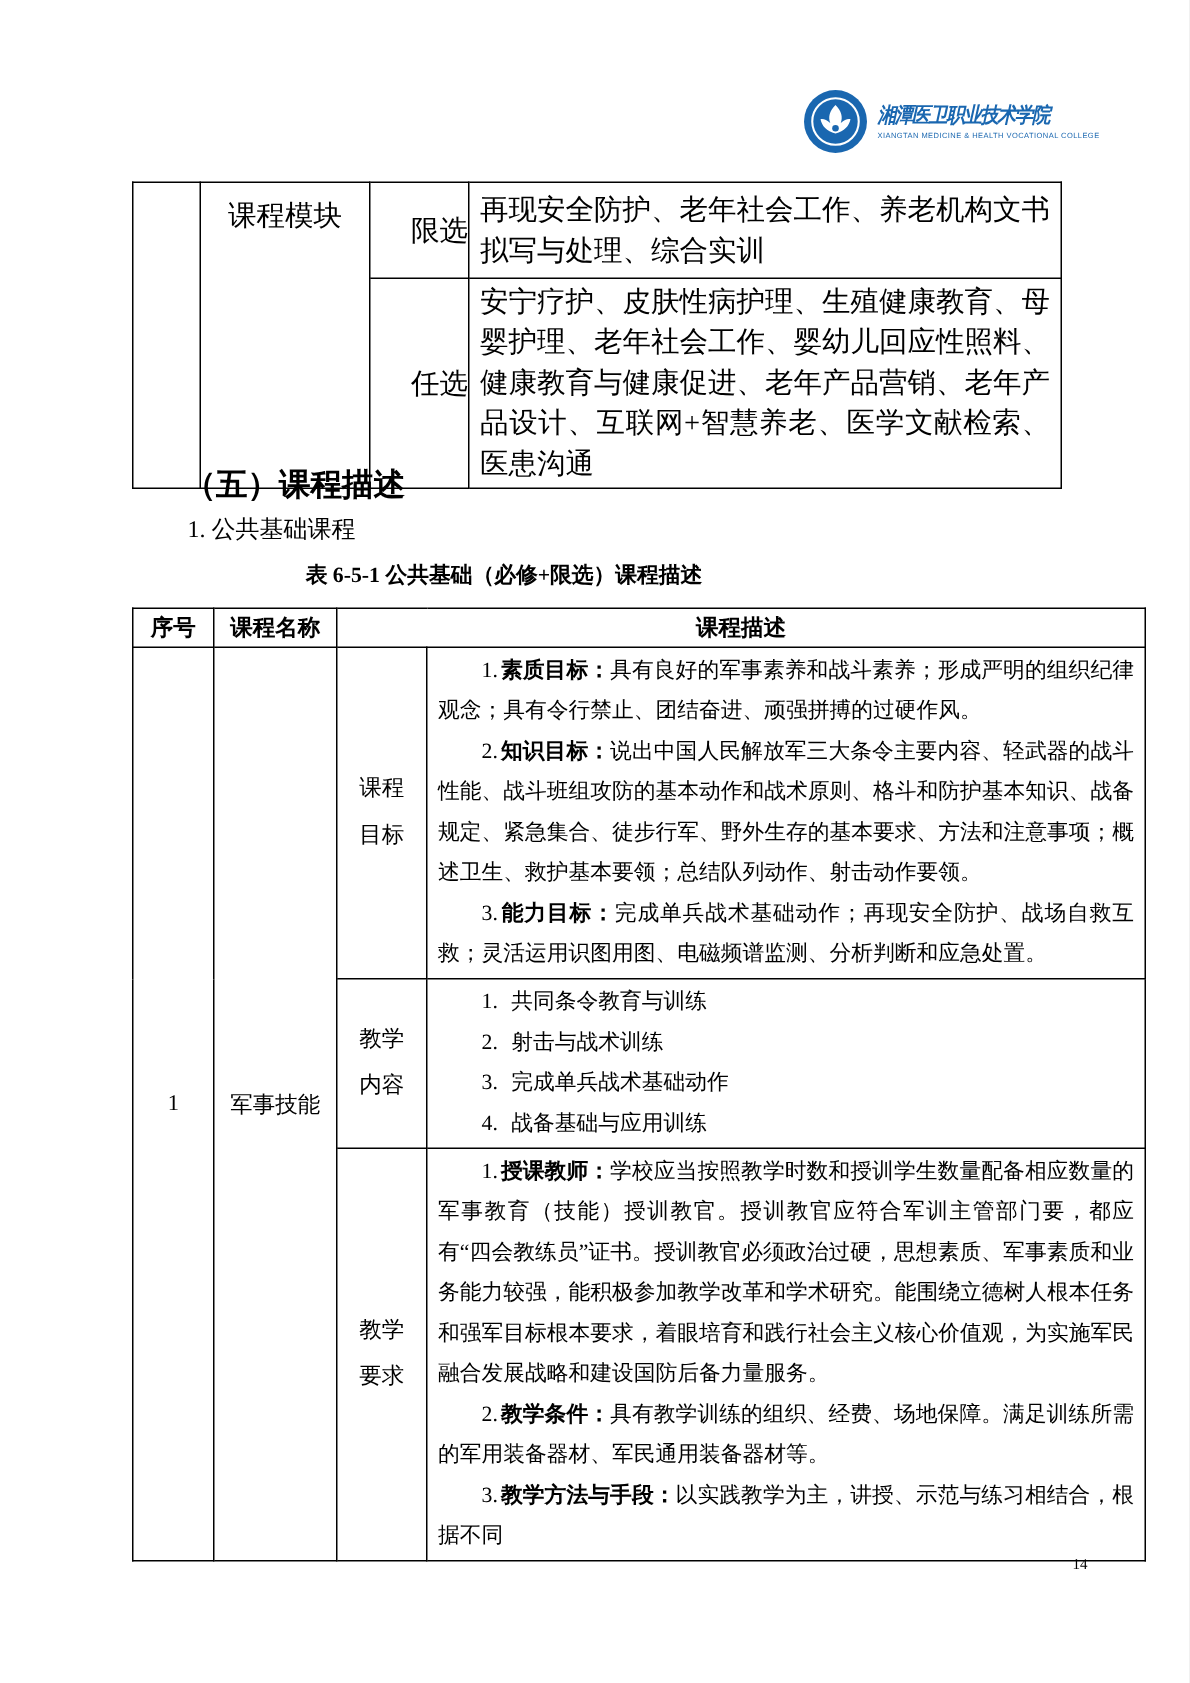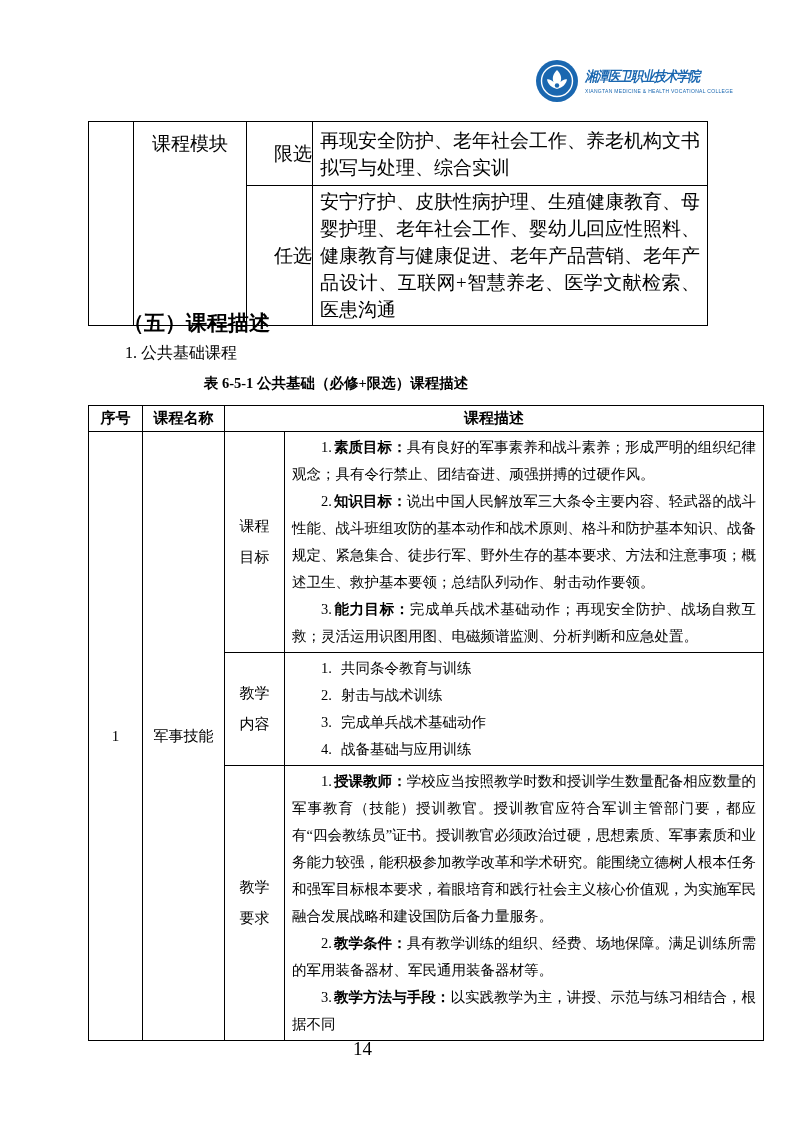--- a/index.html
+++ b/index.html
@@ -51,21 +51,21 @@
   .main-table .c-sublabel { text-align:center; vertical-align:middle; }
   .main-table .sublabel-text { width:2em; margin:0 auto; line-height:31px; font-size:15px; }
   .main-table .c-desc { vertical-align:middle; padding:2px 7px; line-height:27px; text-align:justify; }
   .para { margin:0; text-indent:2em; }
   .pnum { margin-right:2px; }
   .plabel { font-weight:bold; }
   .item { margin:0; text-indent:2em; }
   .item .inum { margin-right:9px; }
 
   
-  .footer-pageno { position:absolute; left:0; top:1038px; width:725px; text-align:center; font-size:19px; }
+  .footer-pageno { position:absolute; left:0; top:1038px; width:725px; text-align:right; font-size:10px; }
 </style>
 </head>
 <body>
 
 <div class="page">
 
   <div class="logo">
     <svg class="emblem" viewBox="0 0 42 42">
       <circle cx="21" cy="21" r="21" fill="#1a67b0"></circle>
       <circle cx="21" cy="21" r="15.5" fill="none" stroke="#ffffff" stroke-width="1.4"></circle>

